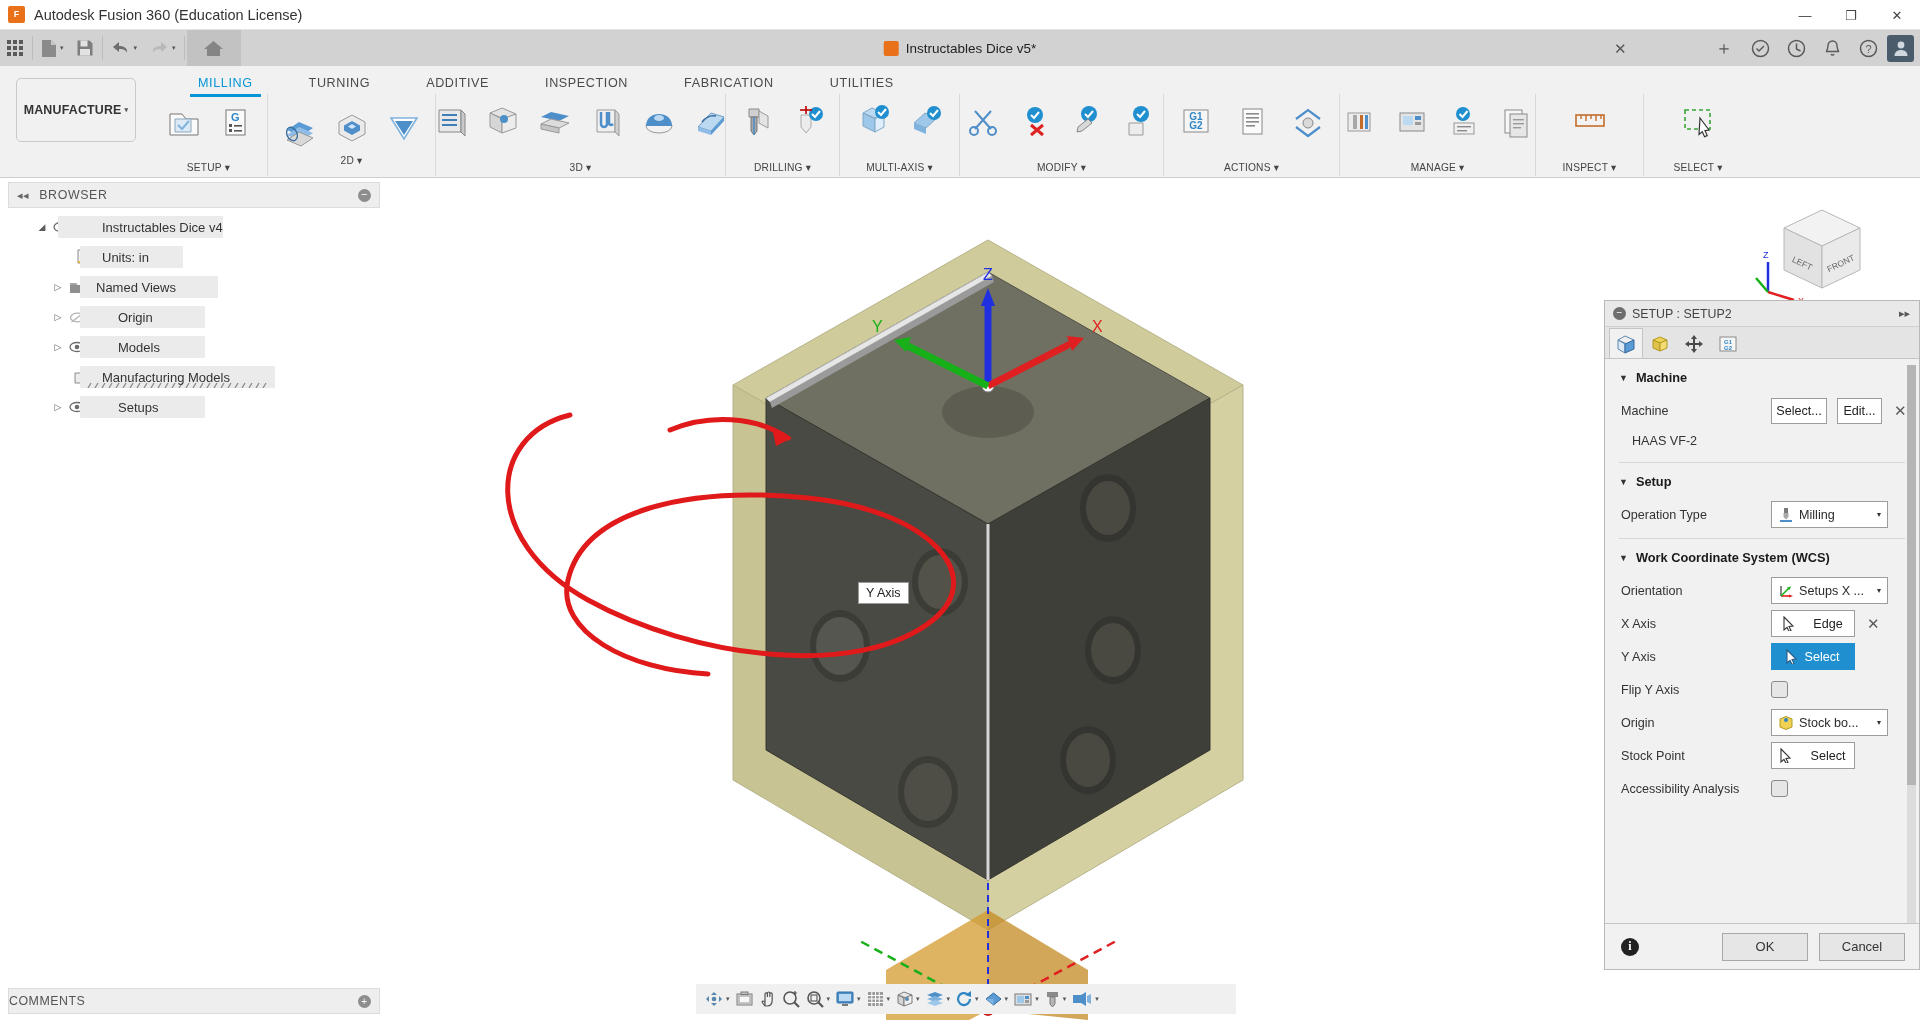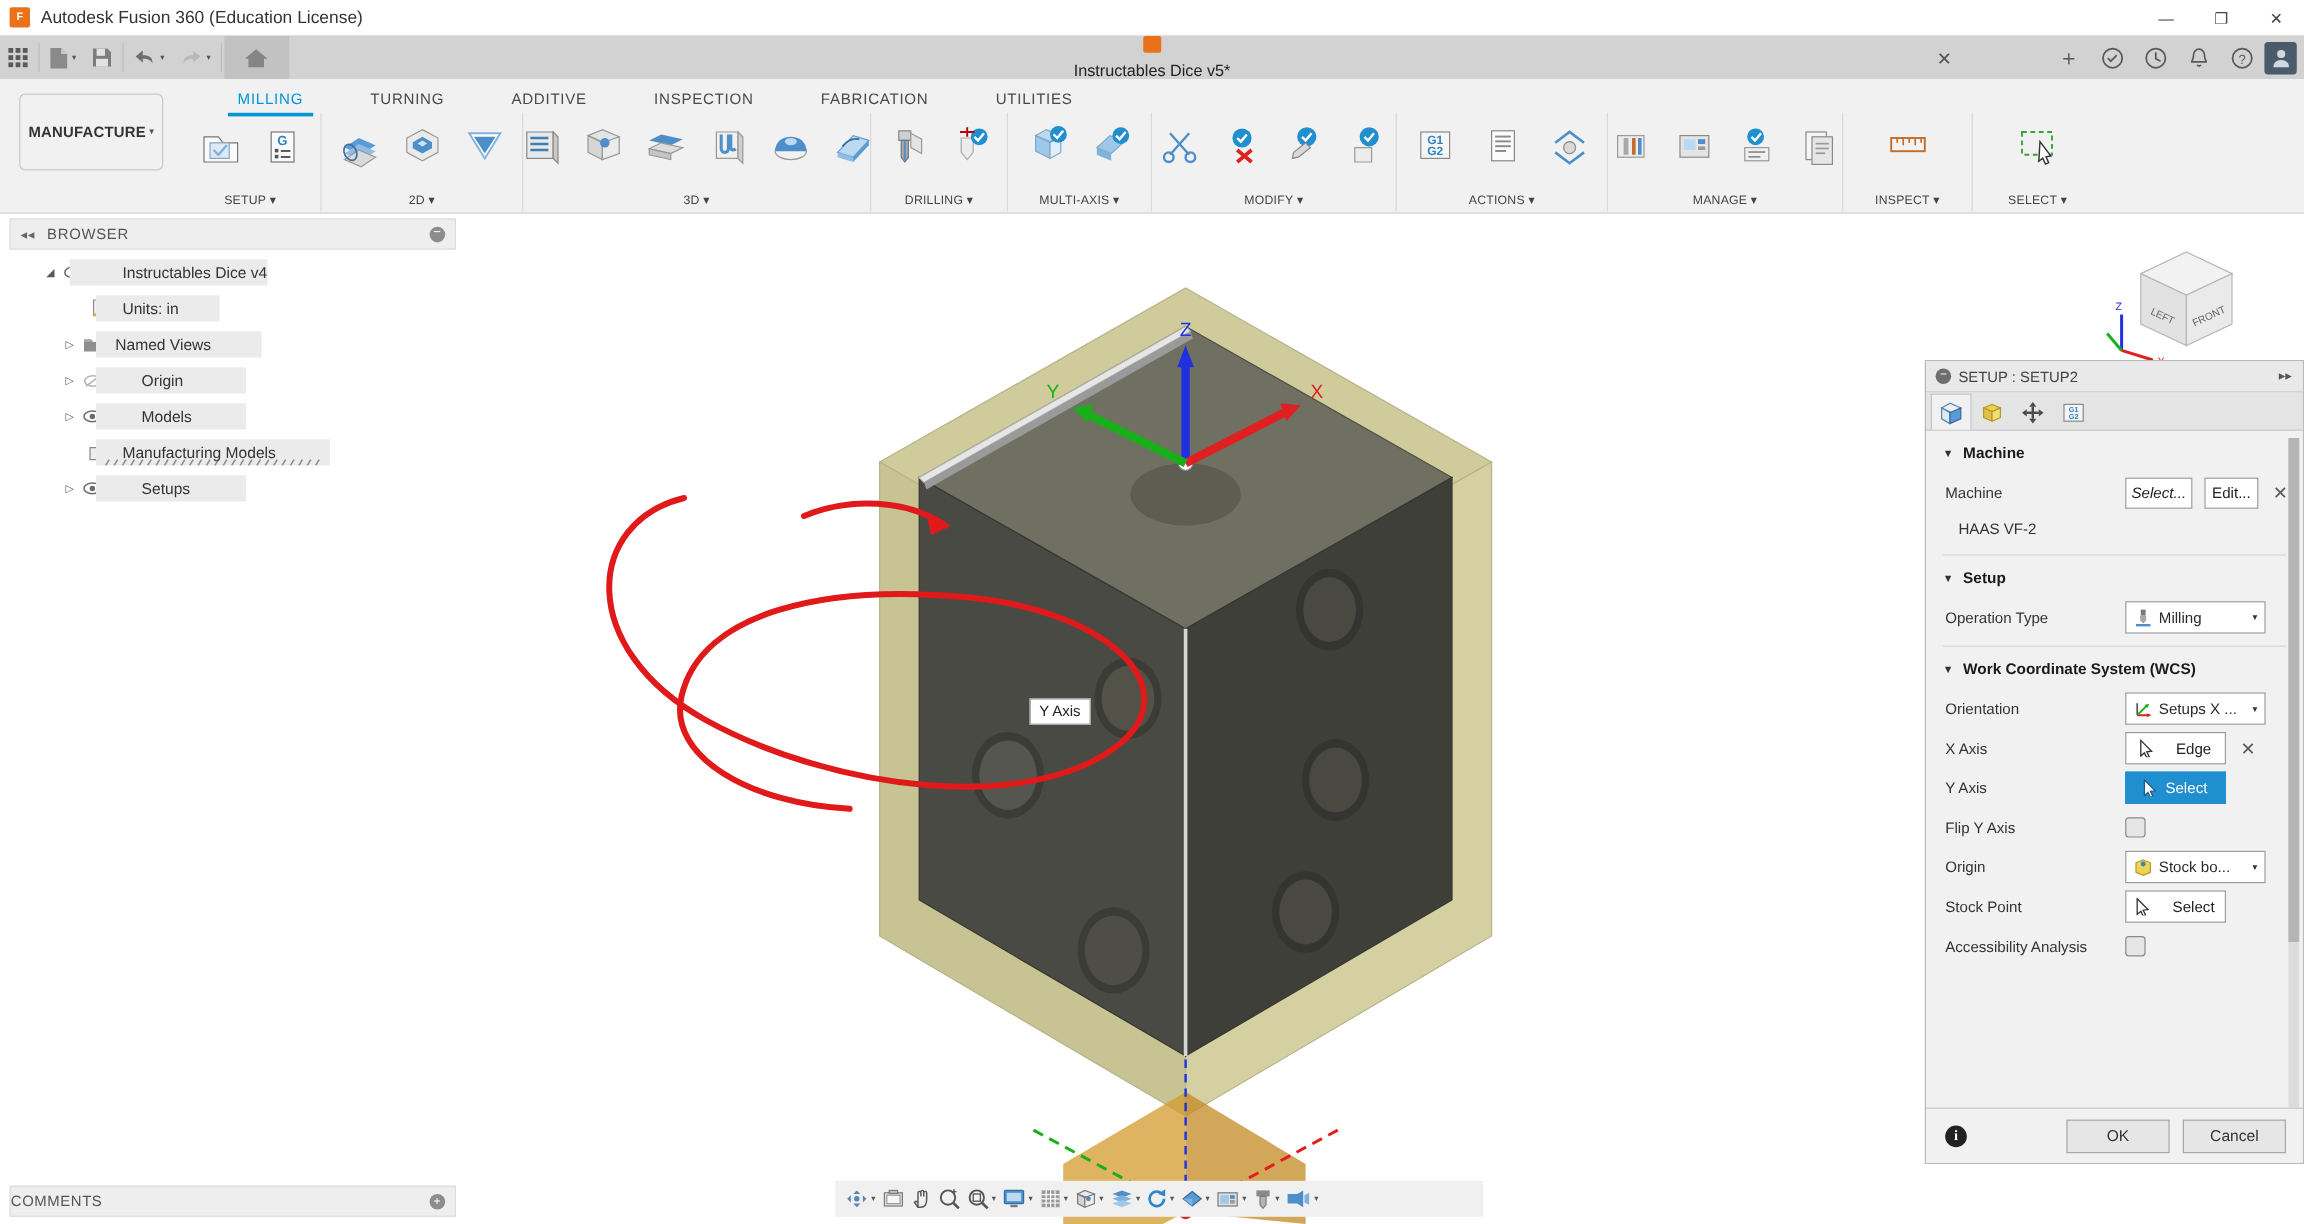--- a/index.html
+++ b/index.html
@@ -34,21 +34,21 @@
   }
   .qat-btn{ height:36px; display:flex; align-items:center; justify-content:center;
             padding:0 6px; cursor:default; }
   .qat-btn.home{ width:54px; background:#c2c2c2; }
   .qat-sep{ width:1px; height:24px; background:#bdbdbd; margin:0 2px; }
   .caret{ font-size:7px; color:#555; margin-left:3px; }
 
   .doc-tab{
     position:absolute; left:50%; transform:translateX(-50%); top:30px;
     height:36px; display:flex; align-items:center; gap:7px;
-    font-size:13.5px; color:#222;flex-direction:column;
+    font-size:13.5px; color:#222;
   }
   .doc-tab .cube{ width:15px;height:15px; background:#e8711a; border-radius:2px;}
   .tab-x{ position:absolute; left:1614px; top:40px; font-size:15px; color:#555; }
   .qat-right{ position:absolute; right:6px; top:30px; height:36px; display:flex;
               align-items:center; gap:2px; }
   .qr-btn{ width:34px;height:34px;display:flex;align-items:center;justify-content:center; }
   .avatar{ width:27px;height:27px;border-radius:3px;background:#4a5c6b;
            display:flex;align-items:center;justify-content:center;color:#fff;font-size:12px;}
 
   
@@ -324,21 +324,21 @@
                 </g>
               </svg>
           </div>
         </div>
         <div class="glabel">
           <span>SETUP</span>
           <span>▾</span>
         </div>
       </div>
 
-      <div class="group" style="width:168px;">
+      <div class="group" style="width:168px;justify-content:center;">
         <div class="grow">
           <div class="gitem">
             <svg width="42" height="42" viewBox="0 0 42 42">
                 <g transform="translate(4,8)">
                   <path d="M4 14l12-8 14 6-12 8z" fill="#5b9bd5"></path>
                   <path d="M4 19l12-8 14 6-12 8z" fill="#8fbde8"></path>
                   <path d="M4 24l12-8 14 6-12 8z" fill="#d9d9d9" stroke="#999"></path>
                   <ellipse cx="9" cy="18" rx="5" ry="7" fill="none" stroke="#3a6fa0" stroke-width="1.4" transform="rotate(-25 9 18)"></ellipse>
                 </g>
               </svg>
@@ -1008,21 +1008,21 @@
       <div class="scroll">
           <i></i>
         </div>
 
       <div class="sec-title">
         <span class="tri">▼</span>
         <span>Machine</span>
       </div>
       <div class="prow">
         <div class="plabel">Machine</div>
-        <div class="btn" style="width:56px;font-style:italic;">Select...</div>
+        <div class="btn" style="width:56px;">Select...</div>
         <div class="btn" style="width:45px; margin-left:10px;">Edit...</div>
         <div class="xbtn">✕</div>
       </div>
       <div class="prow" style="min-height:28px;margin-left:11px;">
         <div class="plabel" style="width:auto;font-size:12.6px;">HAAS VF-2</div>
       </div>
       <div class="hr"></div>
 
       <div class="sec-title">
         <span class="tri">▼</span>

